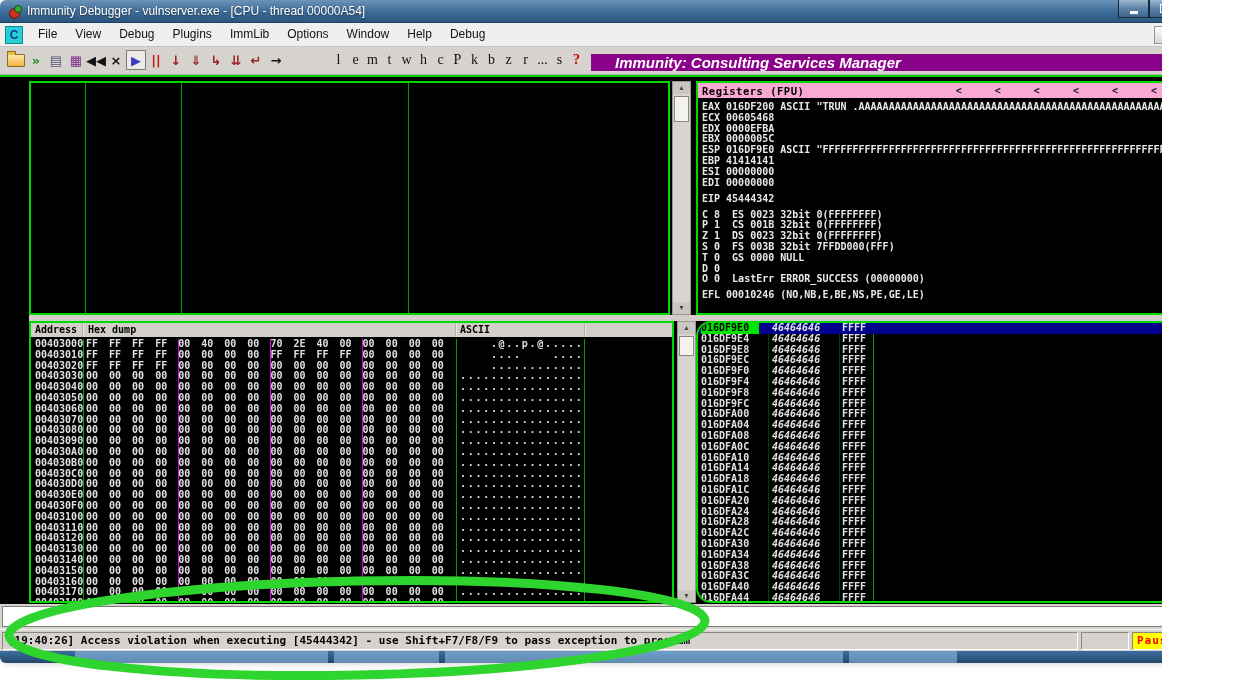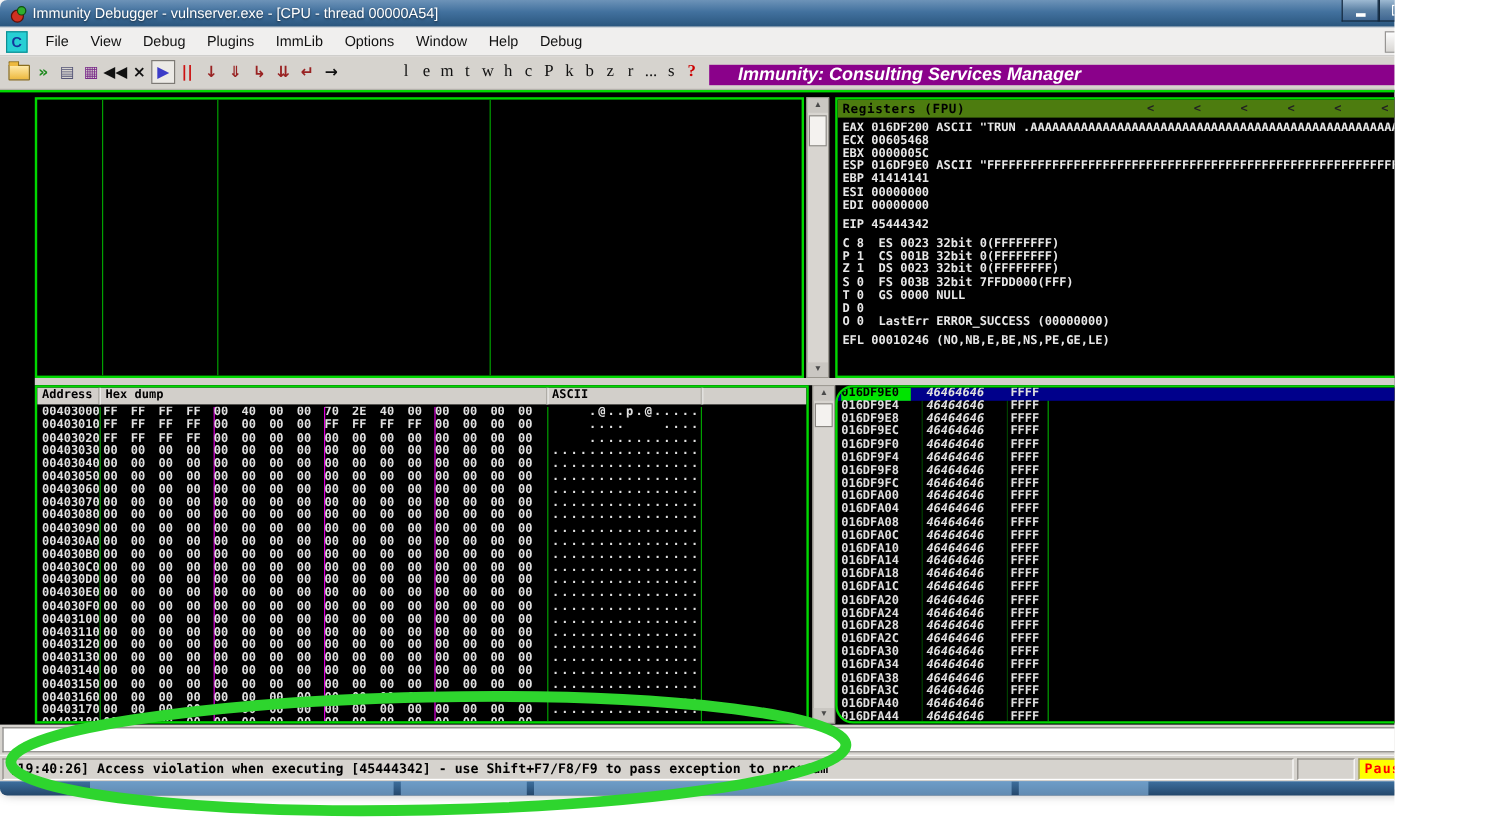--- a/index.html
+++ b/index.html
@@ -56,21 +56,21 @@
   .banner{position:absolute;left:591px;right:0;top:7px;height:17px;background:#8a018a;
           color:#ffffff;font-size:15px;font-style:italic;font-weight:600;line-height:17px;
           padding-left:24px;white-space:nowrap;}
   
   .mdi{position:relative;height:527px;background:#000;border-top:2px solid #00d800;overflow:hidden;}
   .pane{position:absolute;background:#000;border:2px solid #00d800;box-sizing:border-box;overflow:hidden;}
   .mono{font-family:"DejaVu Sans Mono","Liberation Mono",monospace;font-weight:bold;}
   .pane-disasm{left:29px;top:4px;width:641px;height:234px;}
   .dvline{position:absolute;top:0;bottom:0;width:1px;background:#00a000;}
   .pane-regs{left:696px;top:4px;width:524px;height:234px;}
-  .regs-hdr{height:15px;background:#4d7c0f;display:flex;align-items:center;
+  .regs-hdr{height:15px;background:#f9a8d4;display:flex;align-items:center;
             font-size:11px;color:#000;padding-left:4px;}
   .regs-hdr .rtitle{font-size:10.5px;letter-spacing:.5px;}
   #chevrons{margin-left:auto;display:flex;gap:33px;padding-right:22px;}
   .chev{font-size:10px;color:#222;font-weight:bold;cursor:default;}
   .regs-body{position:absolute;left:4px;right:0;top:19px;bottom:0;overflow:hidden;}
   .regline{height:10.8px;line-height:10.8px;font-size:10px;color:#e8e8e8;white-space:pre;}
   .regline.blank{height:5.2px;}
   
   .pane-hex{left:29px;top:244px;width:645px;height:282px;}
   .hex-hdr{position:relative;height:14px;background:#d2cfca;font-size:10px;color:#000;}
@@ -243,20 +243,21 @@
               <span class="chev">&lt;</span>
               <span class="chev">&lt;</span>
               <span class="chev">&lt;</span>
               <span class="chev">&lt;</span>
               <span class="chev">&lt;</span>
             </div>
         </div>
         <div id="reg-lines" class="regs-body mono">
             <div class="regline">EAX 016DF200 ASCII "TRUN .AAAAAAAAAAAAAAAAAAAAAAAAAAAAAAAAAAAAAAAAAAAAAAAAAAAAAAAAAA</div>
             <div class="regline">ECX 00605468</div>
+            <div class="regline">EDX 0000EFBA</div>
             <div class="regline">EBX 0000005C</div>
             <div class="regline">ESP 016DF9E0 ASCII "FFFFFFFFFFFFFFFFFFFFFFFFFFFFFFFFFFFFFFFFFFFFFFFFFFFFFFFFFFFFFFFFFFFF</div>
             <div class="regline">EBP 41414141</div>
             <div class="regline">ESI 00000000</div>
             <div class="regline">EDI 00000000</div>
             <div class="regline blank"></div>
             <div class="regline">EIP 45444342</div>
             <div class="regline blank"></div>
             <div class="regline">C 8  ES 0023 32bit 0(FFFFFFFF)</div>
             <div class="regline">P 1  CS 001B 32bit 0(FFFFFFFF)</div>

